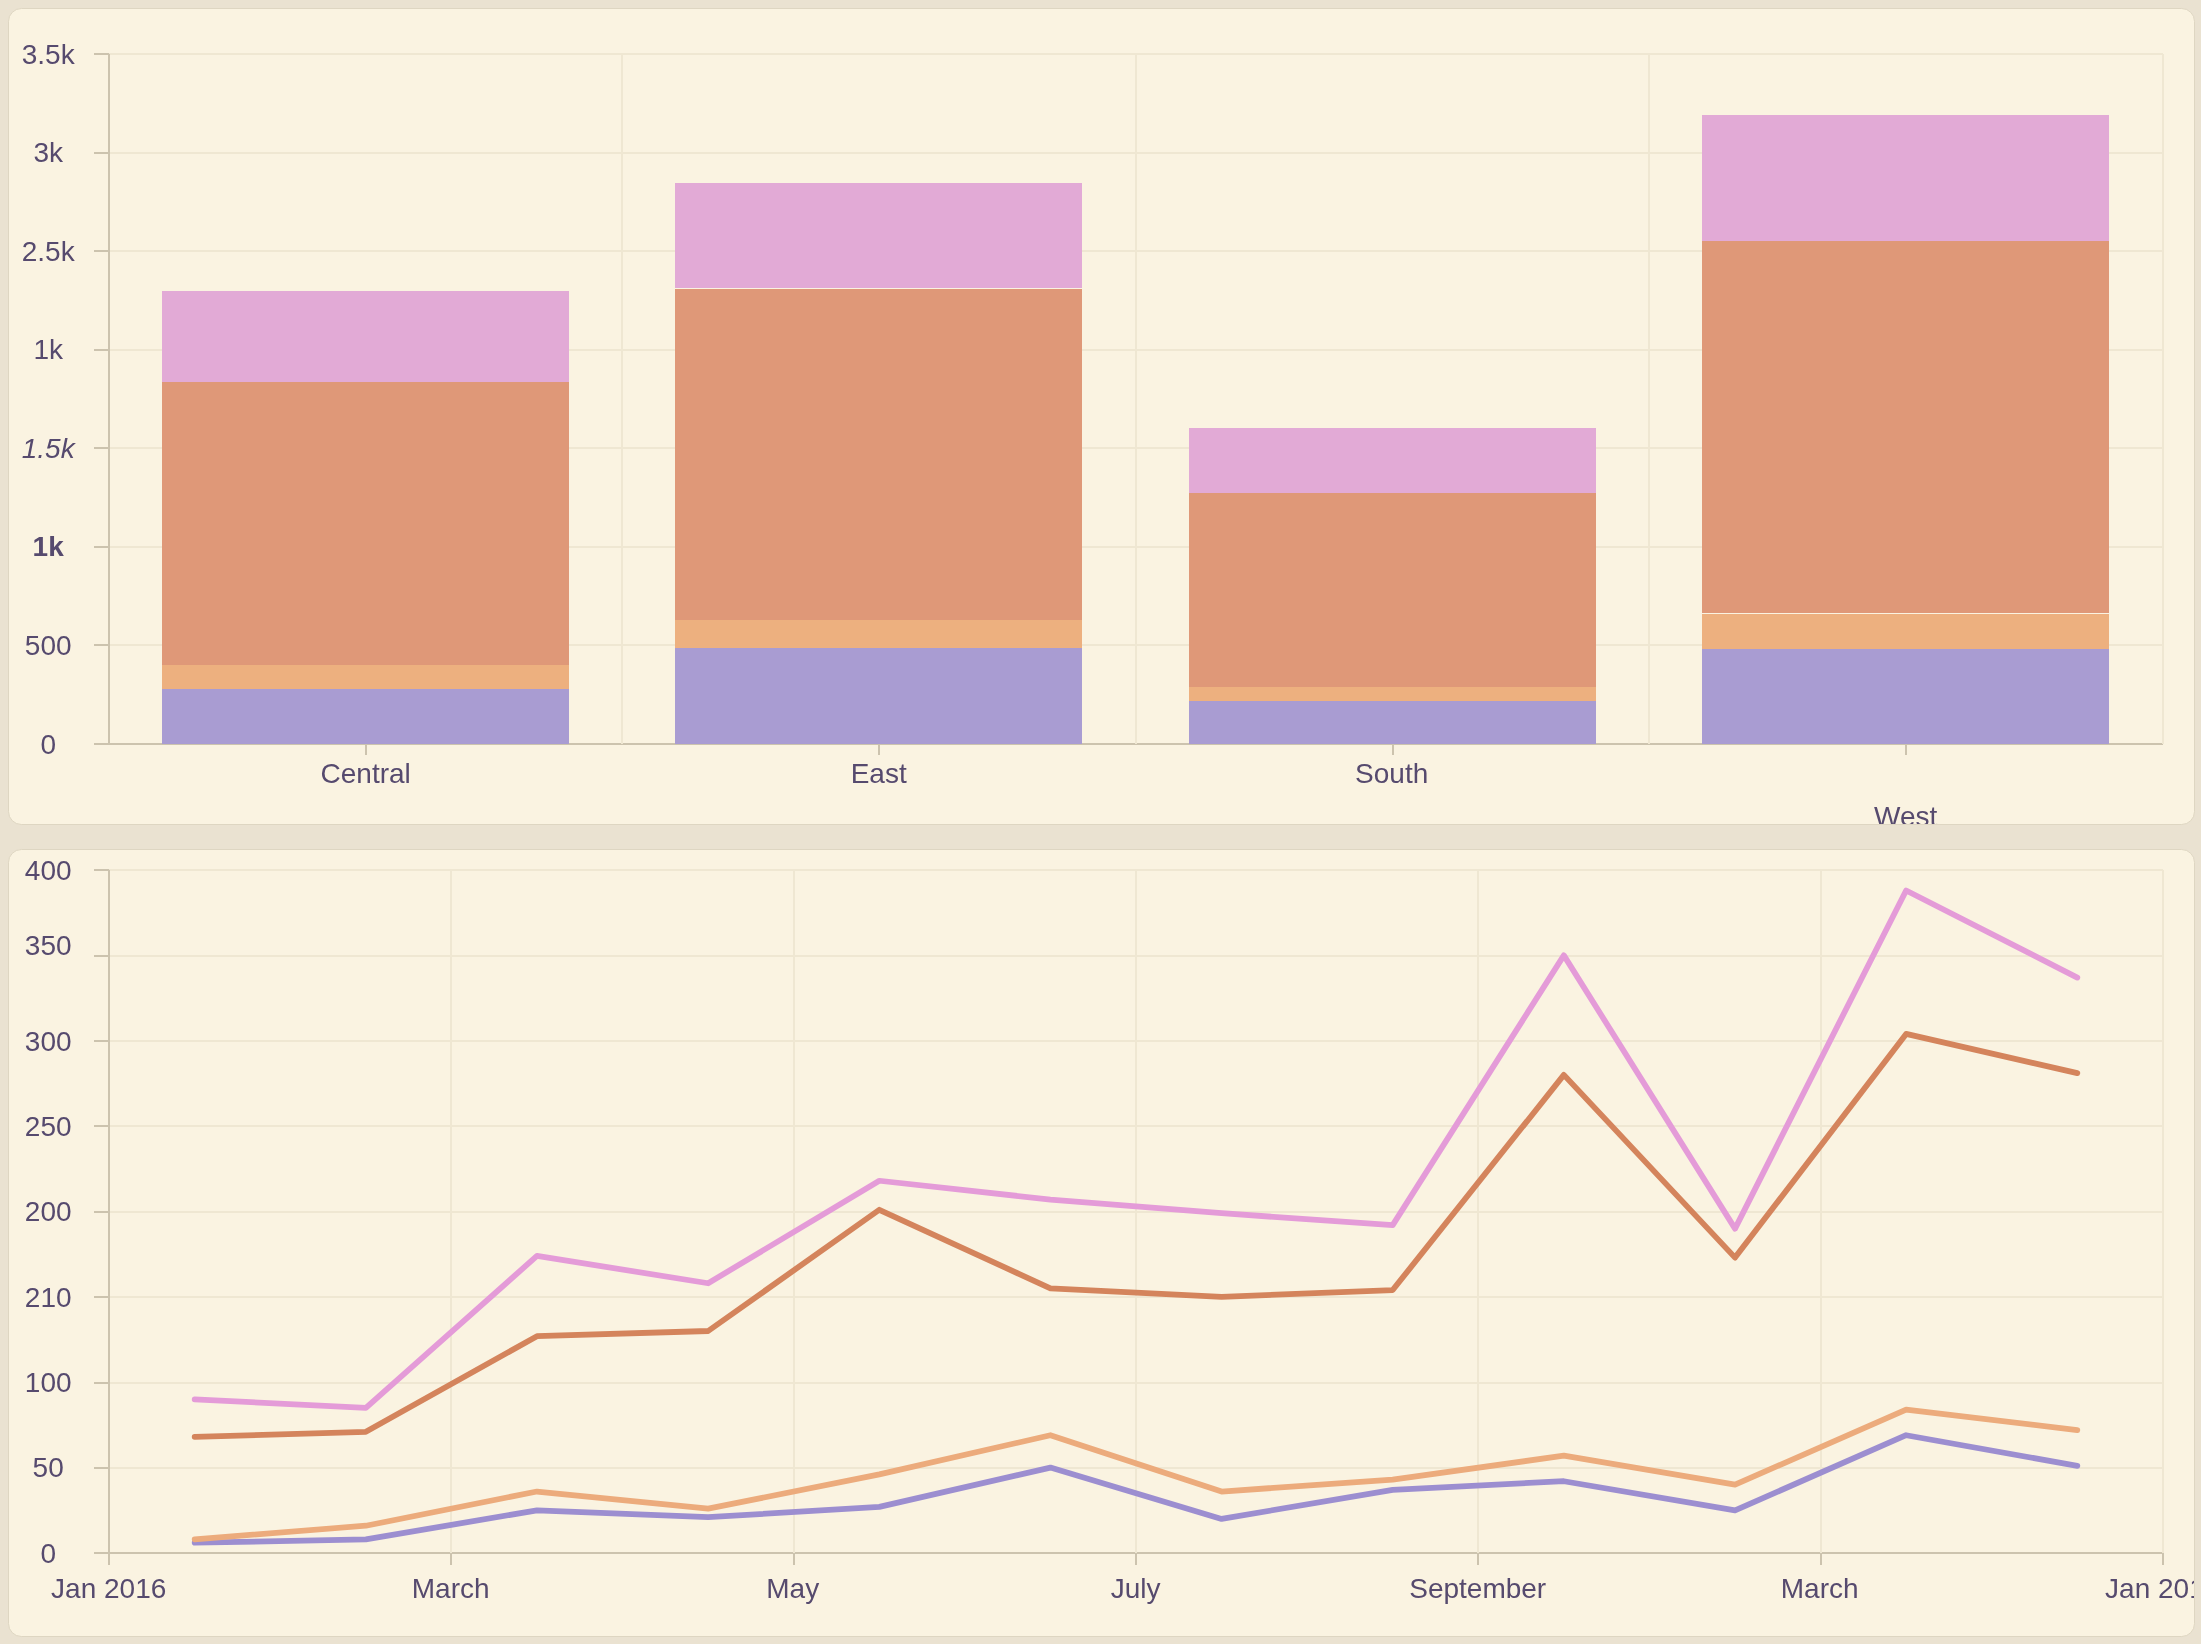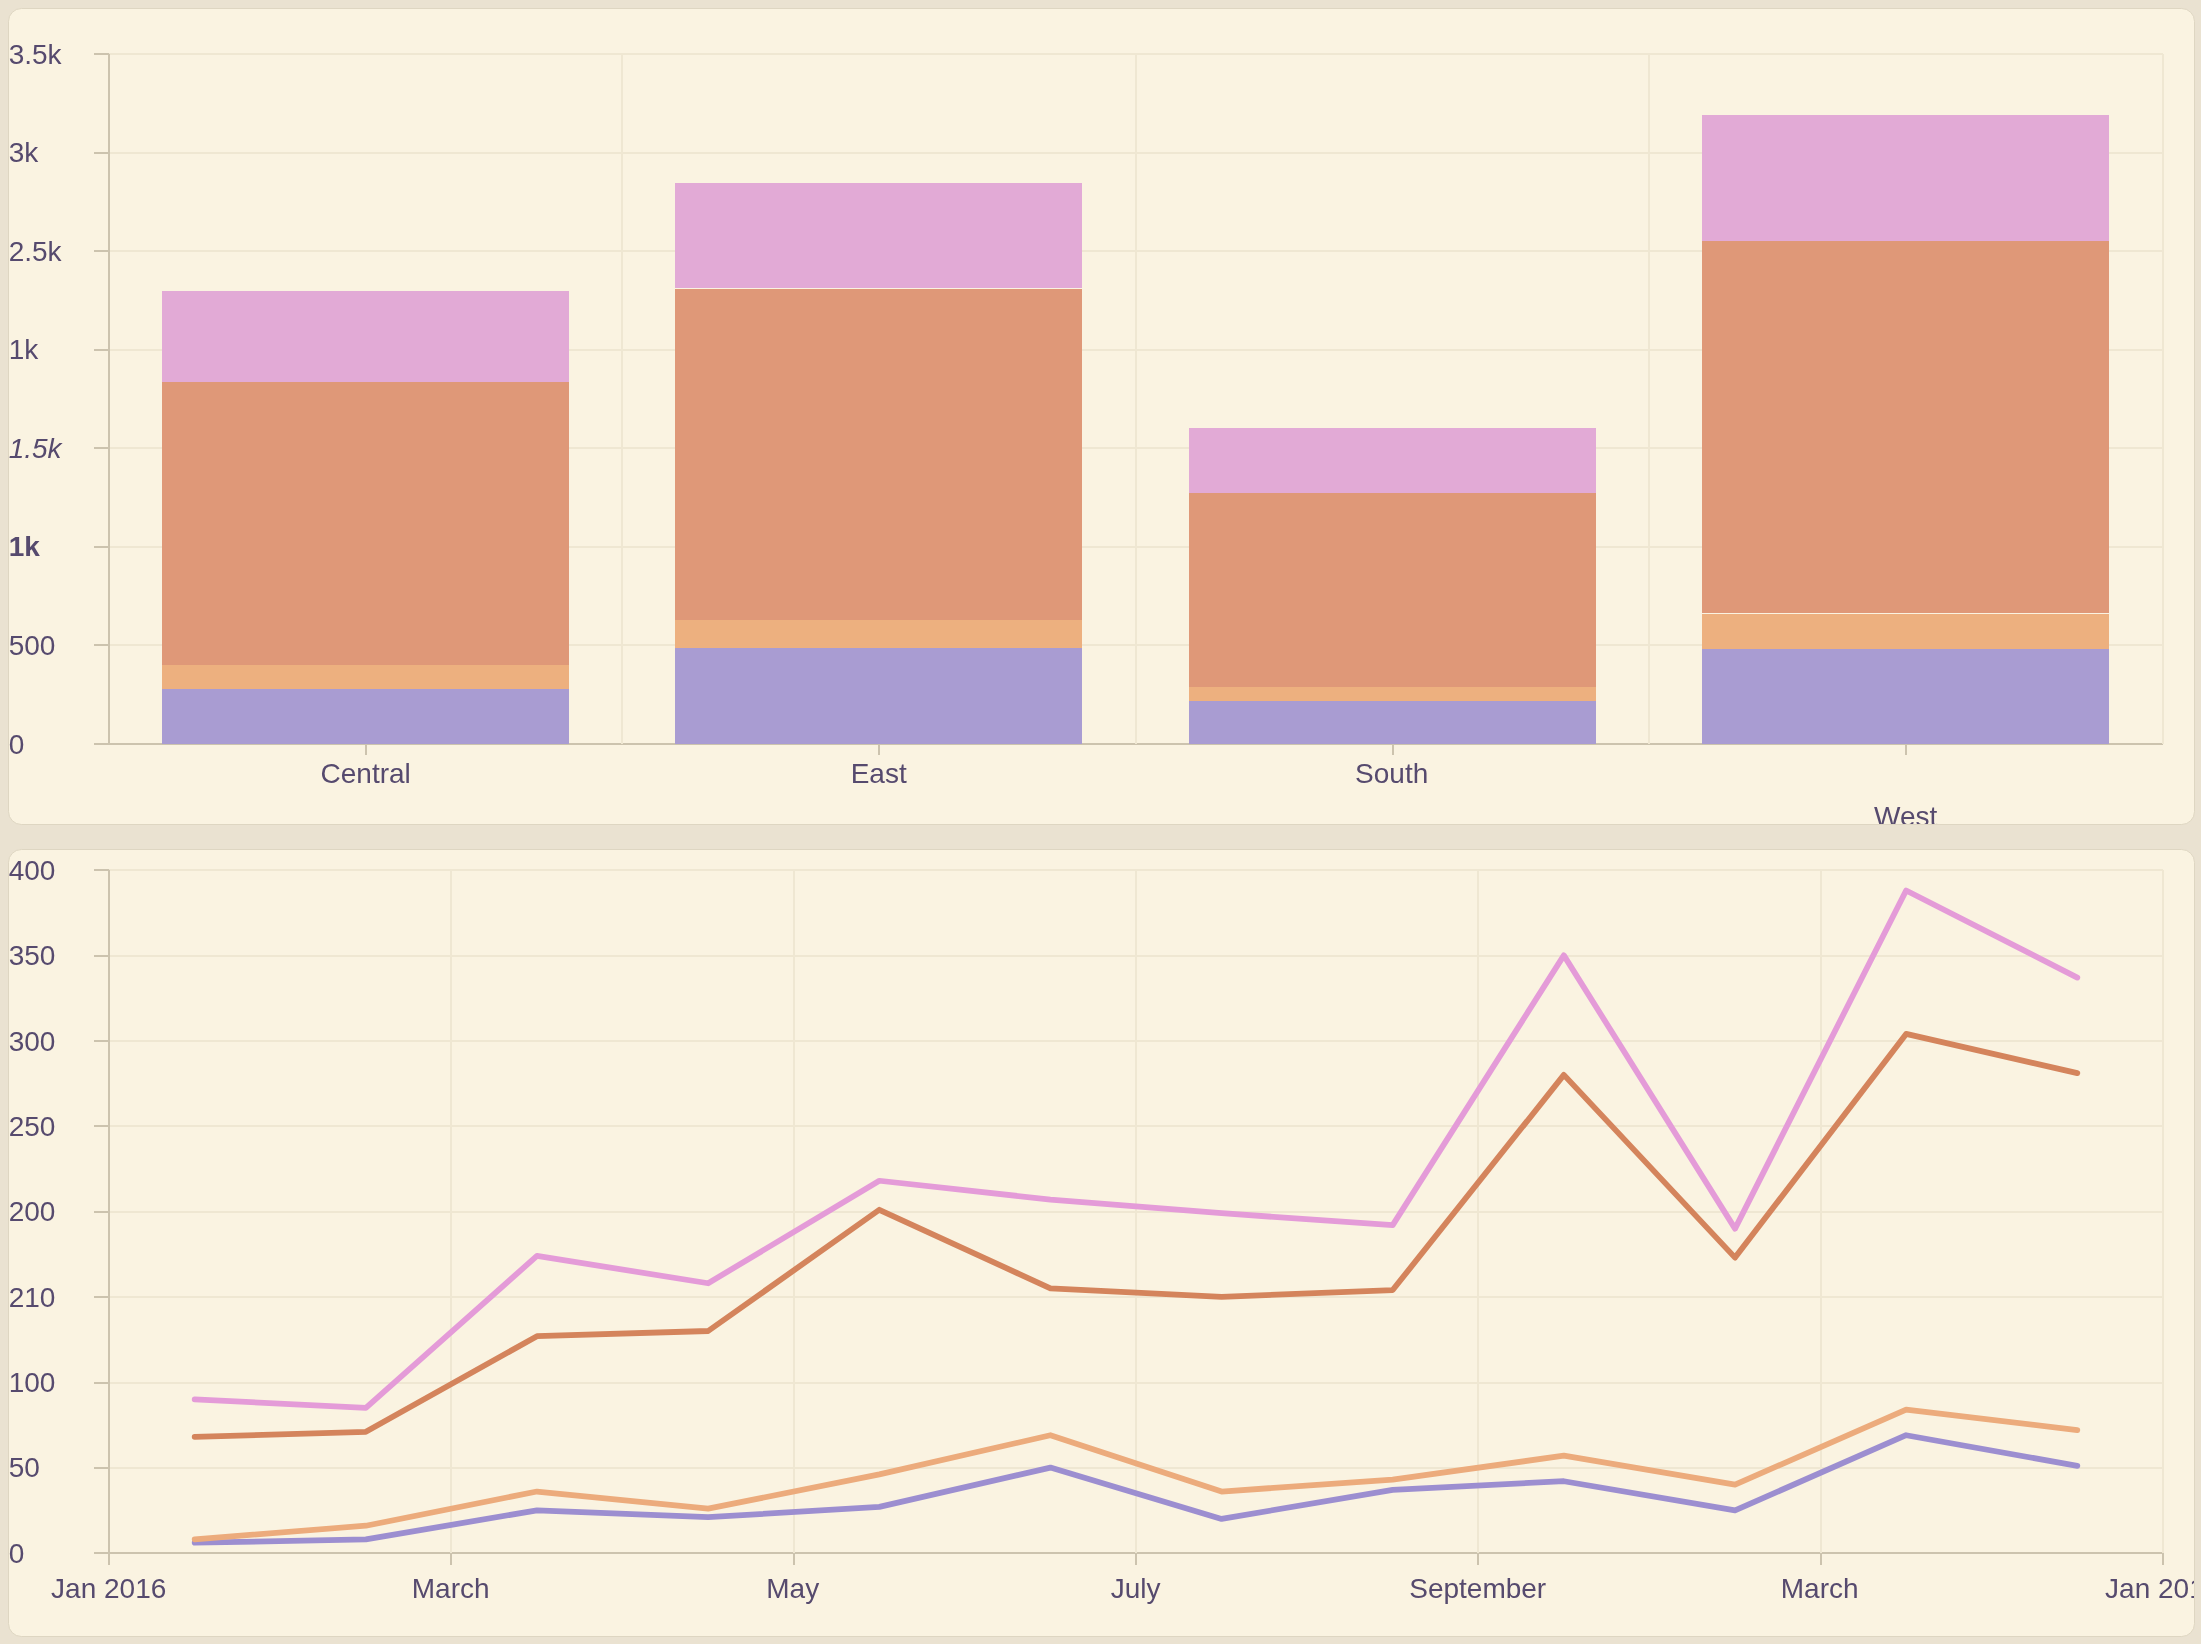--- a/index.html
+++ b/index.html
@@ -20,21 +20,21 @@
     border-radius:13.4px;
     overflow:hidden;
   }
   #bar-card{top:7.7px;height:817px;}
   #line-card{top:849px;height:788px;}
   .plot{position:absolute;}
   .gridline-h,.gridline-v,.tick-mark{position:absolute;background:var(--grid);}
   .axisline{background:var(--axis) !important;}
   .tick-mark{background:var(--axis);}
   .ylabel{
-    position:absolute;left:0;text-align:left;color:var(--label);
+    position:absolute;left:0;text-align:center;color:var(--label);
     font-size:28px;line-height:31px;
   }
   .xlabel{
     position:absolute;text-align:center;color:var(--label);
     font-size:28px;line-height:31px;white-space:nowrap;
   }
   .bar-seg{position:absolute;}
   svg{position:absolute;overflow:visible;}
 </style>
 </head>
@@ -115,21 +115,21 @@
     <div class="tick-mark" style="left: 85px; top: 361px; width: 15.4px; height: 1.9px;"></div>
     <div class="ylabel" style="width: 79px; top: 346px;">200</div>
     <div class="gridline-h" style="left: 100px; top: 275px; width: 2054px; height: 1.9px;"></div>
     <div class="tick-mark" style="left: 85px; top: 275px; width: 15.4px; height: 1.9px;"></div>
     <div class="ylabel" style="width: 79px; top: 261px;">250</div>
     <div class="gridline-h" style="left: 100px; top: 190px; width: 2054px; height: 1.9px;"></div>
     <div class="tick-mark" style="left: 85px; top: 190px; width: 15.4px; height: 1.9px;"></div>
     <div class="ylabel" style="width: 79px; top: 176px;">300</div>
     <div class="gridline-h" style="left: 100px; top: 105px; width: 2054px; height: 1.9px;"></div>
     <div class="tick-mark" style="left: 85px; top: 105px; width: 15.4px; height: 1.9px;"></div>
-    <div class="ylabel" style="width: 79px; top: 90px;">350</div>
+    <div class="ylabel" style="width: 79px; top: 80px;">350</div>
     <div class="gridline-h" style="left: 100px; top: 19px; width: 2054px; height: 1.9px;"></div>
     <div class="tick-mark" style="left: 85px; top: 19px; width: 15.4px; height: 1.9px;"></div>
     <div class="ylabel" style="width: 79px; top: 4.8px;">400</div>
     <div class="gridline-v axisline" style="left: 99px; top: 20px; width: 1.9px; height: 683px;"></div>
     <div class="tick-mark" style="left: 99px; top: 703px; width: 1.9px; height: 11.5px;"></div>
     <div class="xlabel" style="left: -92px; top: 723px; width: 384px;">Jan 2016</div>
     <div class="gridline-v" style="left: 441px; top: 20px; width: 1.9px; height: 683px;"></div>
     <div class="tick-mark" style="left: 441px; top: 703px; width: 1.9px; height: 11.5px;"></div>
     <div class="xlabel" style="left: 250px; top: 723px; width: 384px;">March</div>
     <div class="gridline-v" style="left: 784px; top: 20px; width: 1.9px; height: 683px;"></div>

